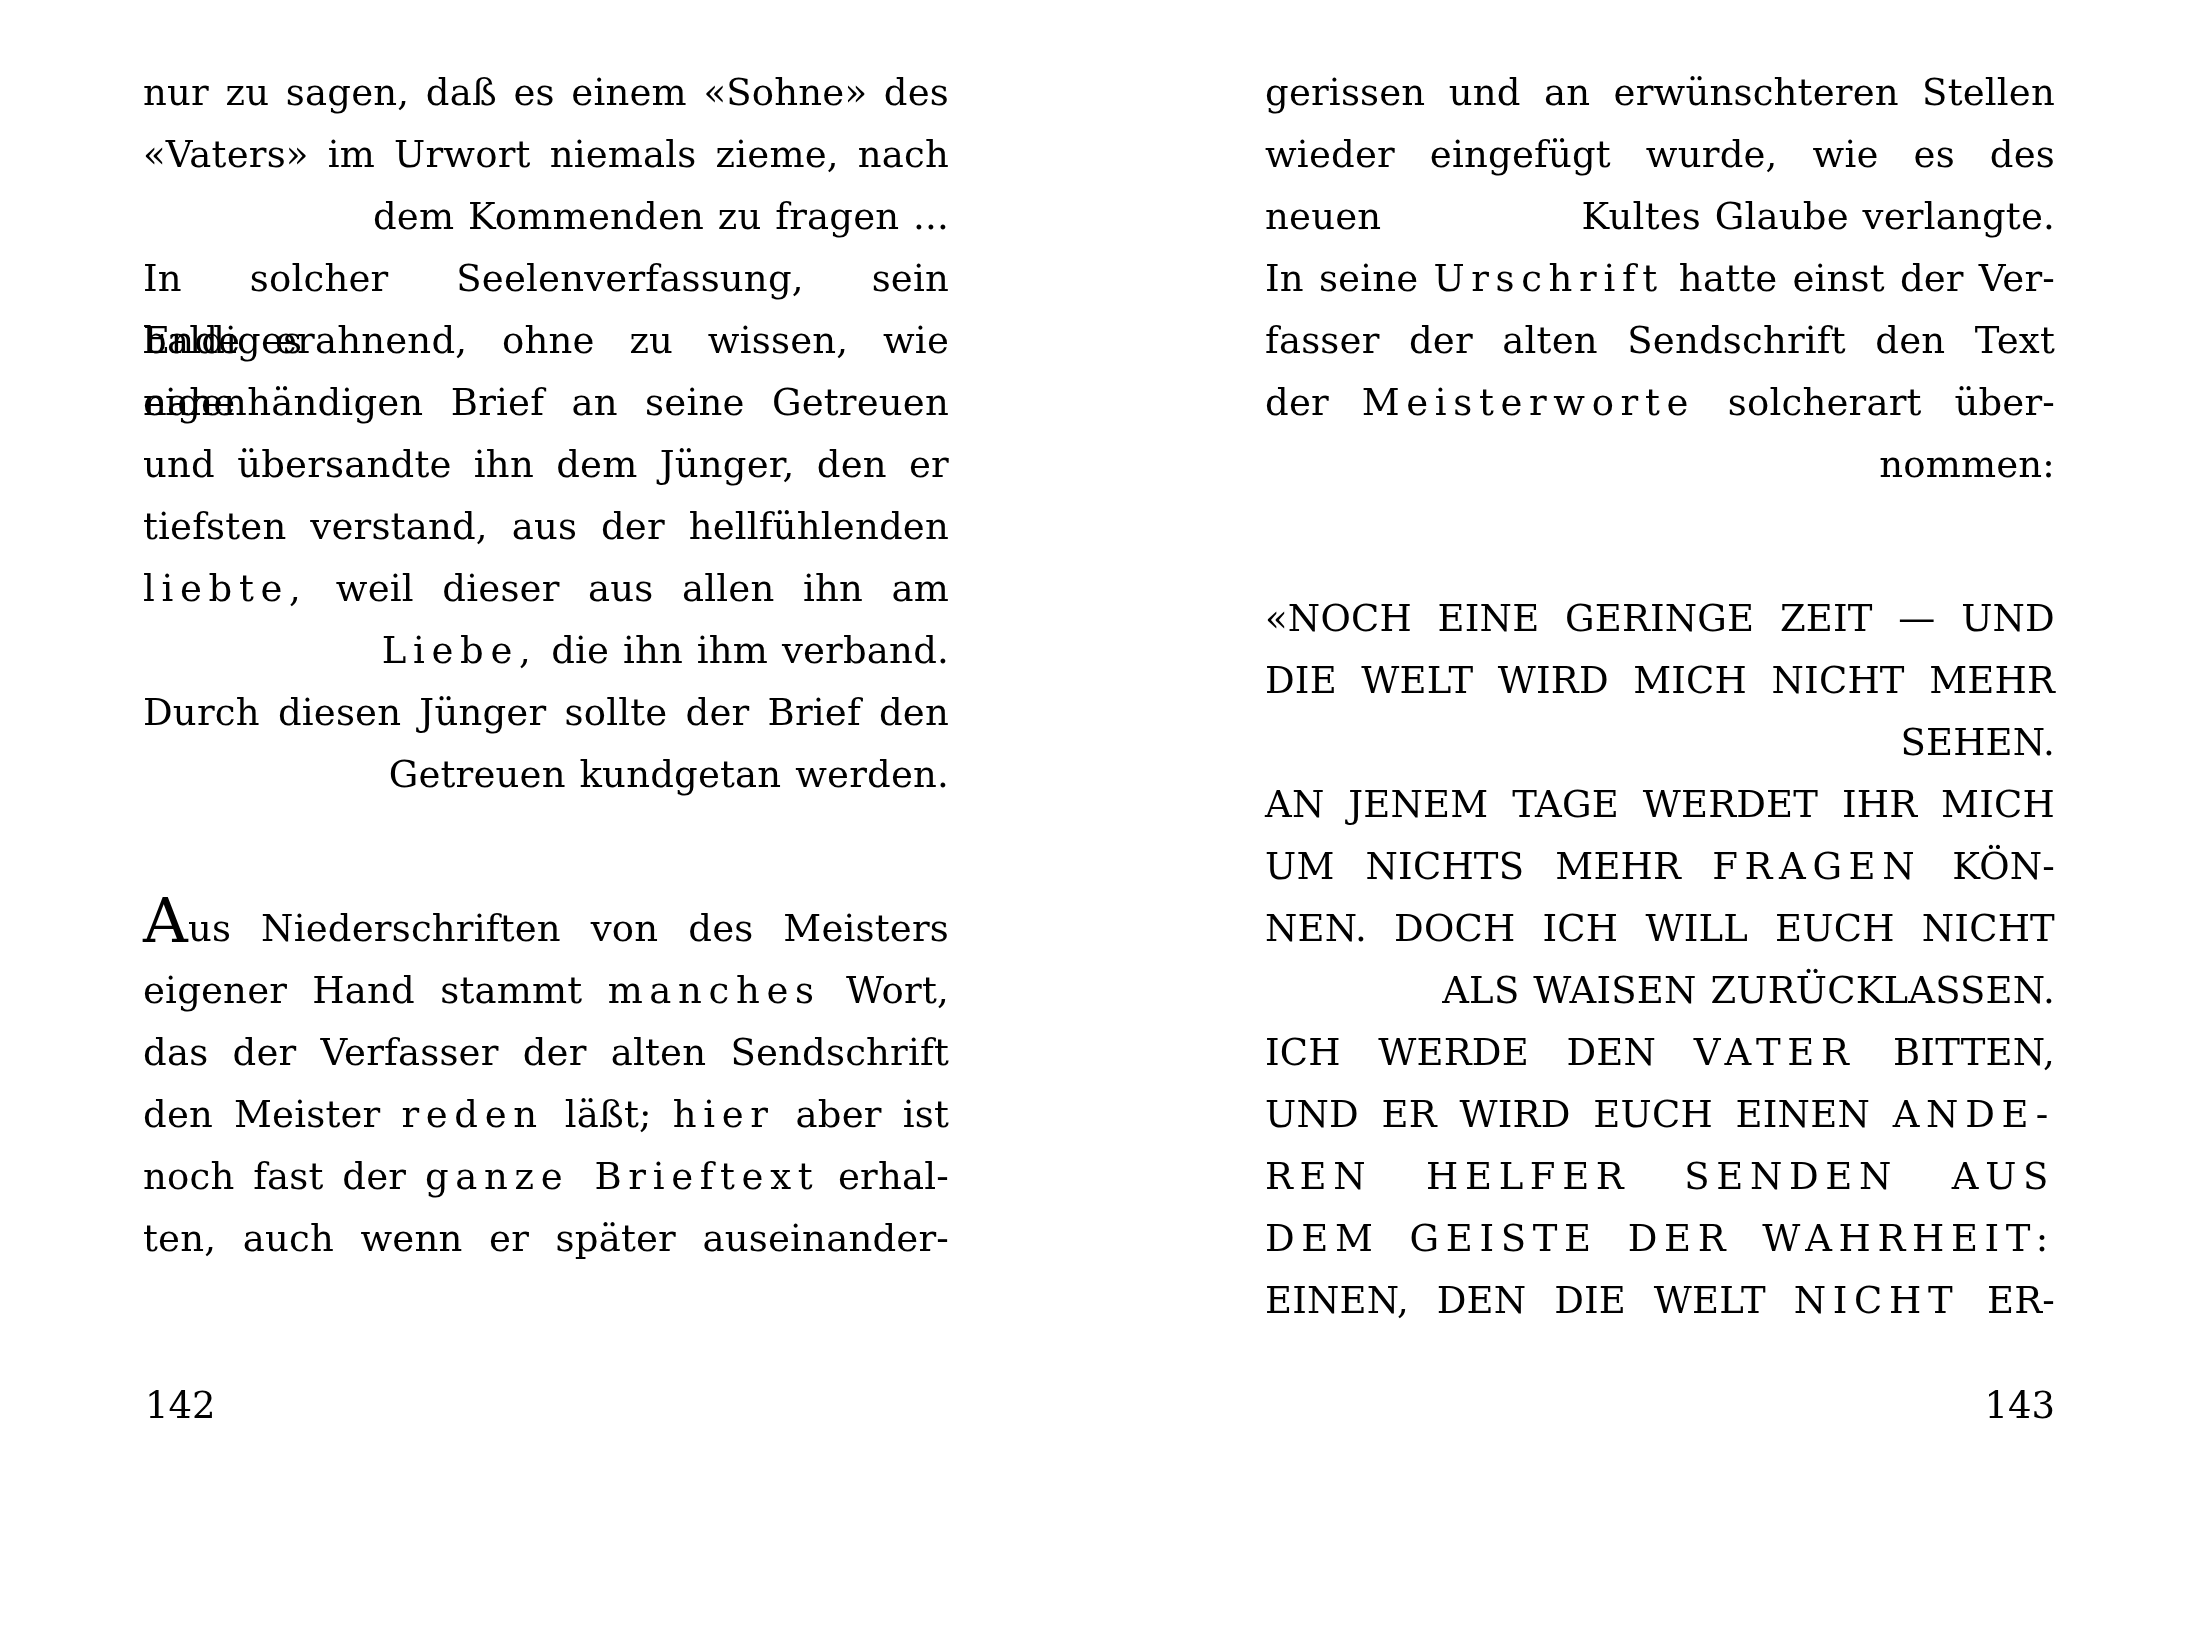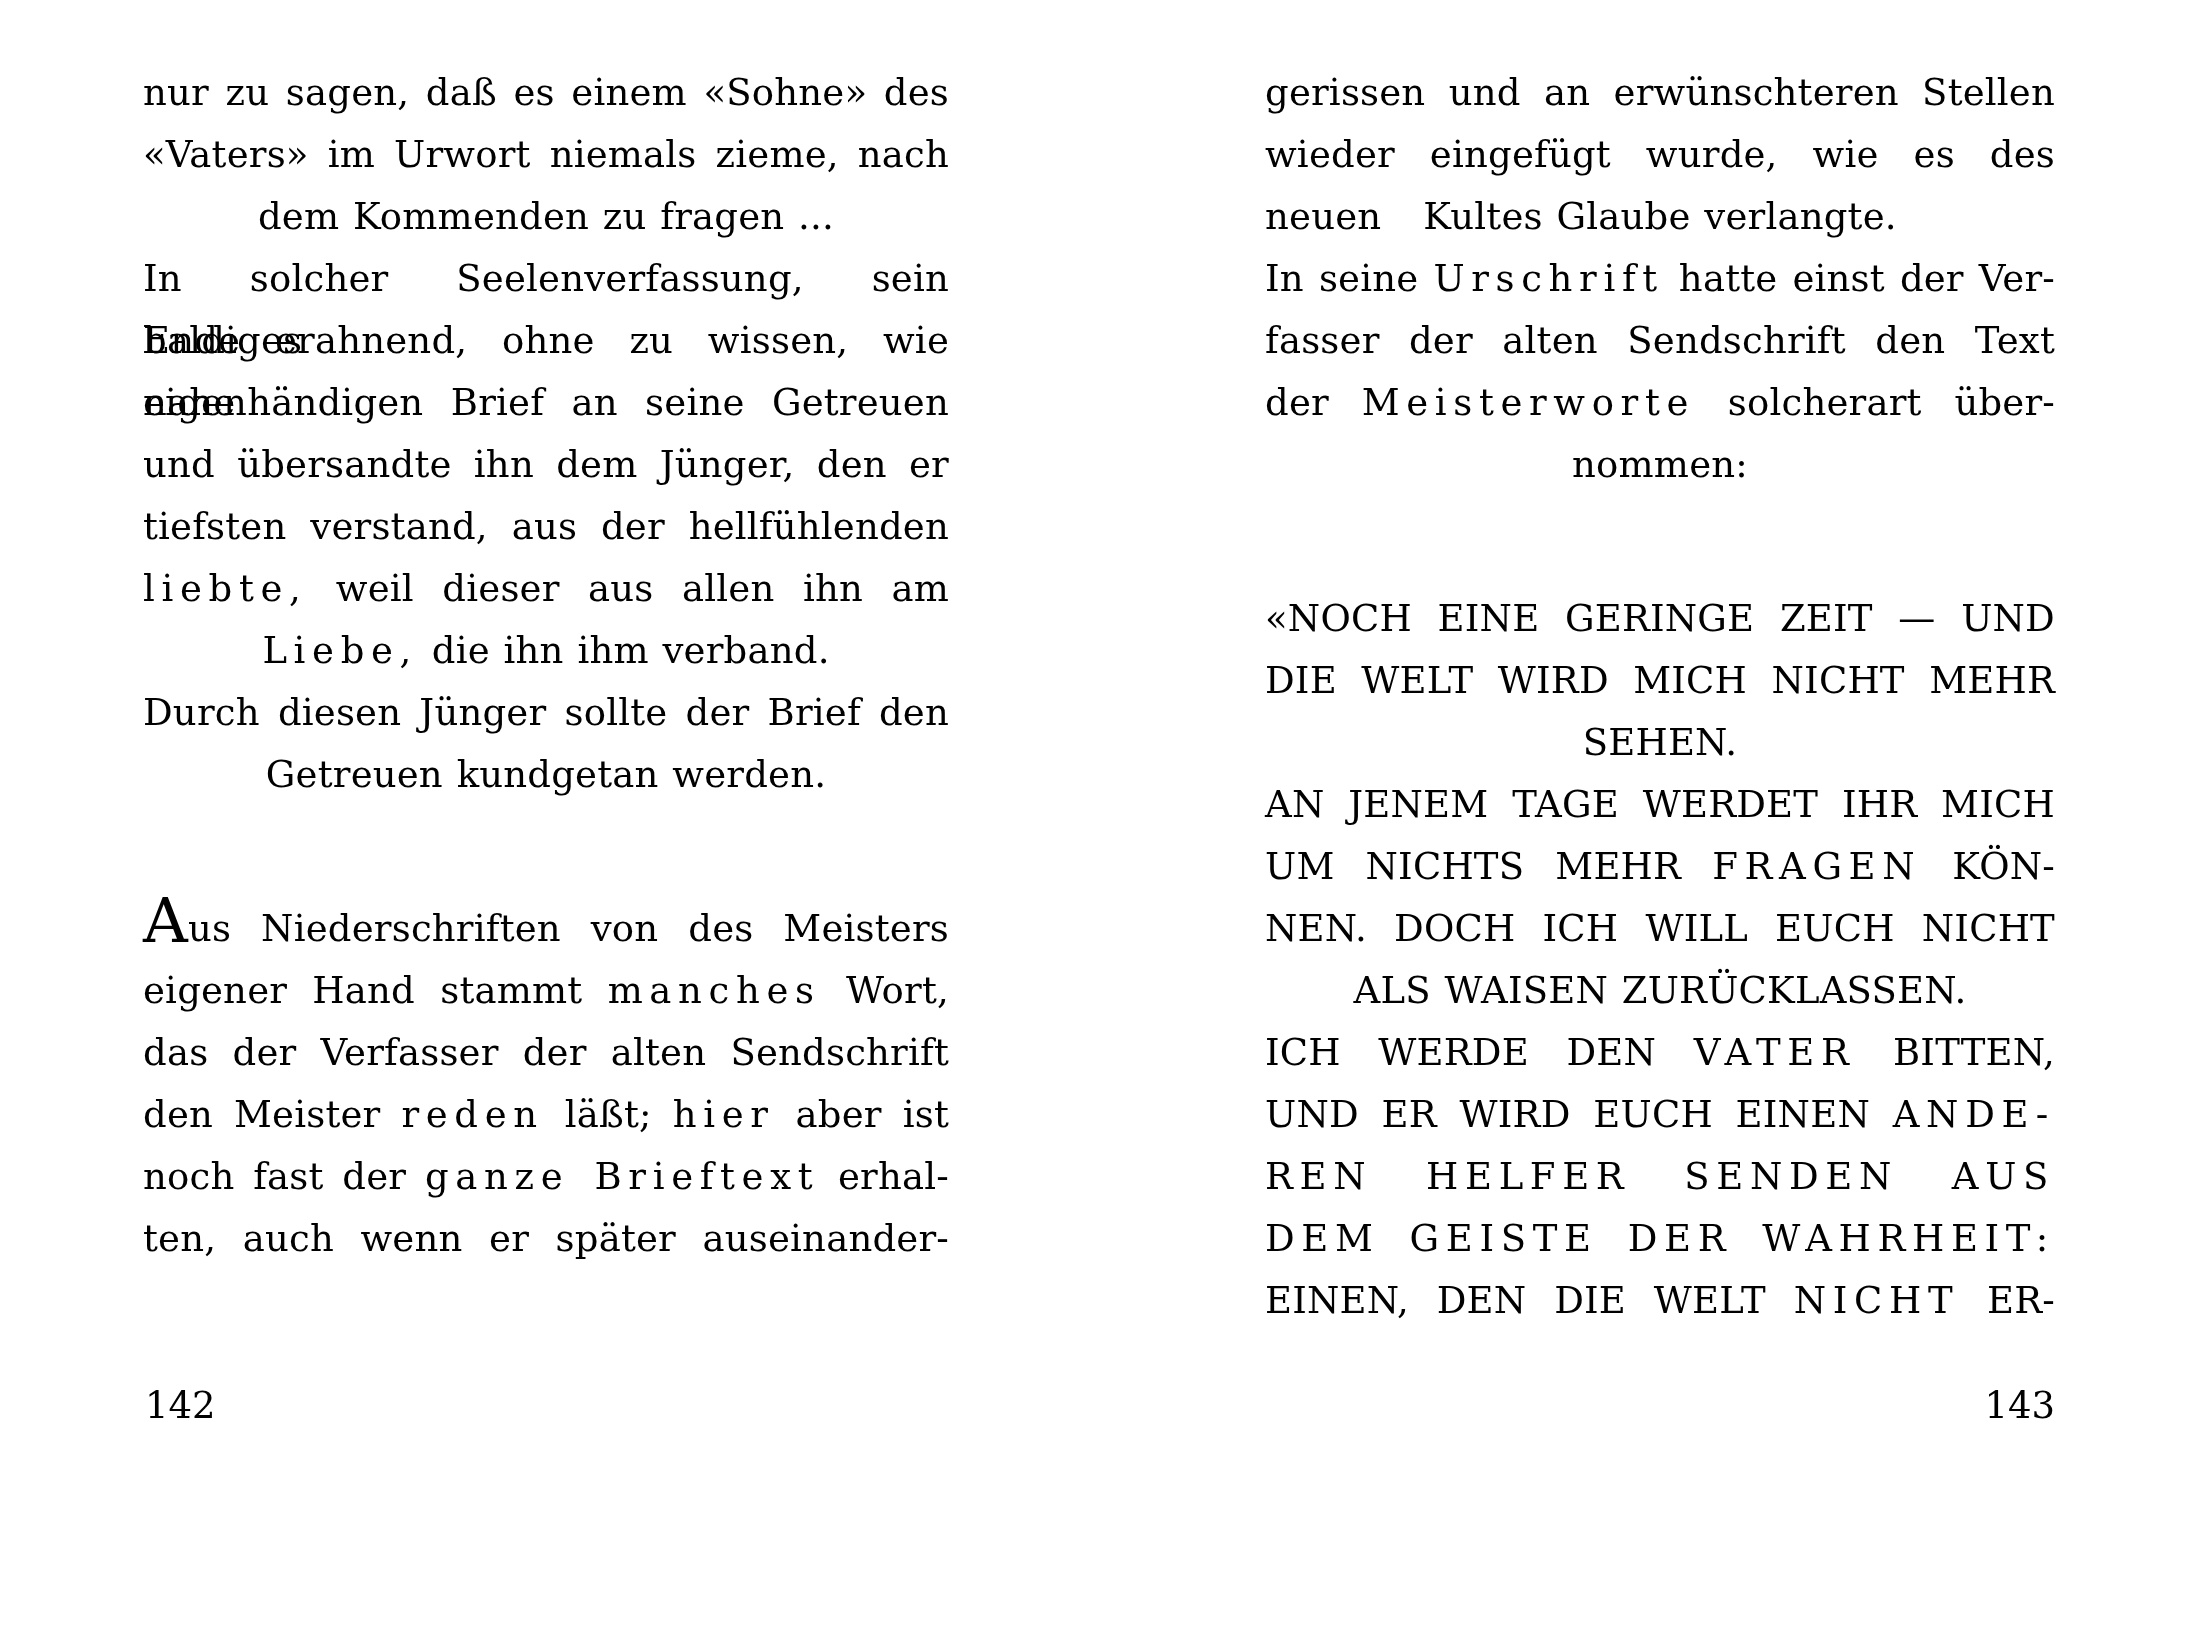--- a/index.html
+++ b/index.html
@@ -23,21 +23,21 @@
   .text-col { position: absolute; top: 62px; }
   #col-left  { left: 143px; width: 806px; }
   #col-right { left: 163px; width: 790px; } 
 
   .line {
     height: 62px;
     line-height: 62px;
     font-size: 37px;
     letter-spacing: 0.2px;
     word-spacing: 1.8px;
-    text-align: center;
+    text-align: right;
   }
   .line.just {
     text-align: justify;
     text-align-last: justify;
   }
   .line.caps {
     font-size: 37px;
   }
   .gap { height: 92px; }
 

